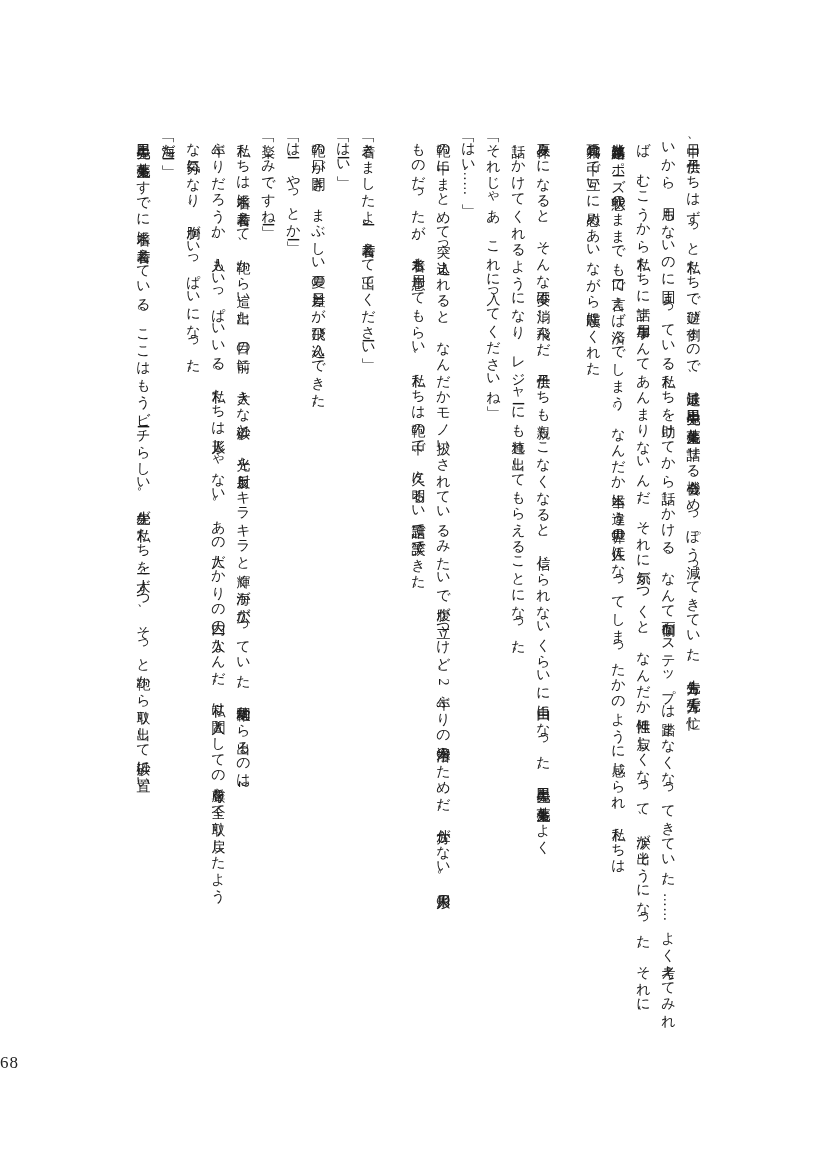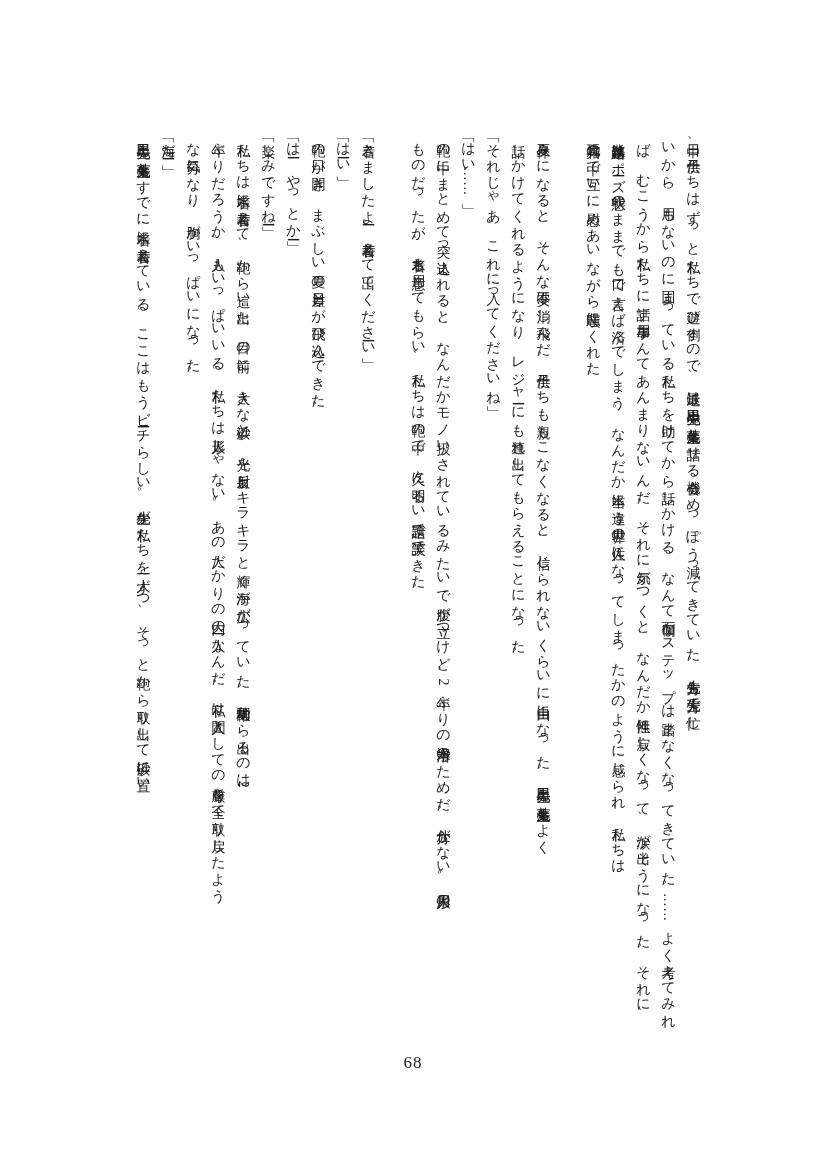--- a/index.html
+++ b/index.html
@@ -37,21 +37,21 @@
     padding: 0;
   }
   .text-block p.blank {
     width: 25px; 
   }
   .page-number {
     position: absolute;
     top: 1053px;
     left: 0;
     width: 100%;
-    text-align: center;
+    text-align: left;
     font-size: 17px;
     letter-spacing: 1px;
     color: #222222;
   }
 </style>
 </head>
 <body>
 
 <div class="book-page">
   <div class="text-block">

